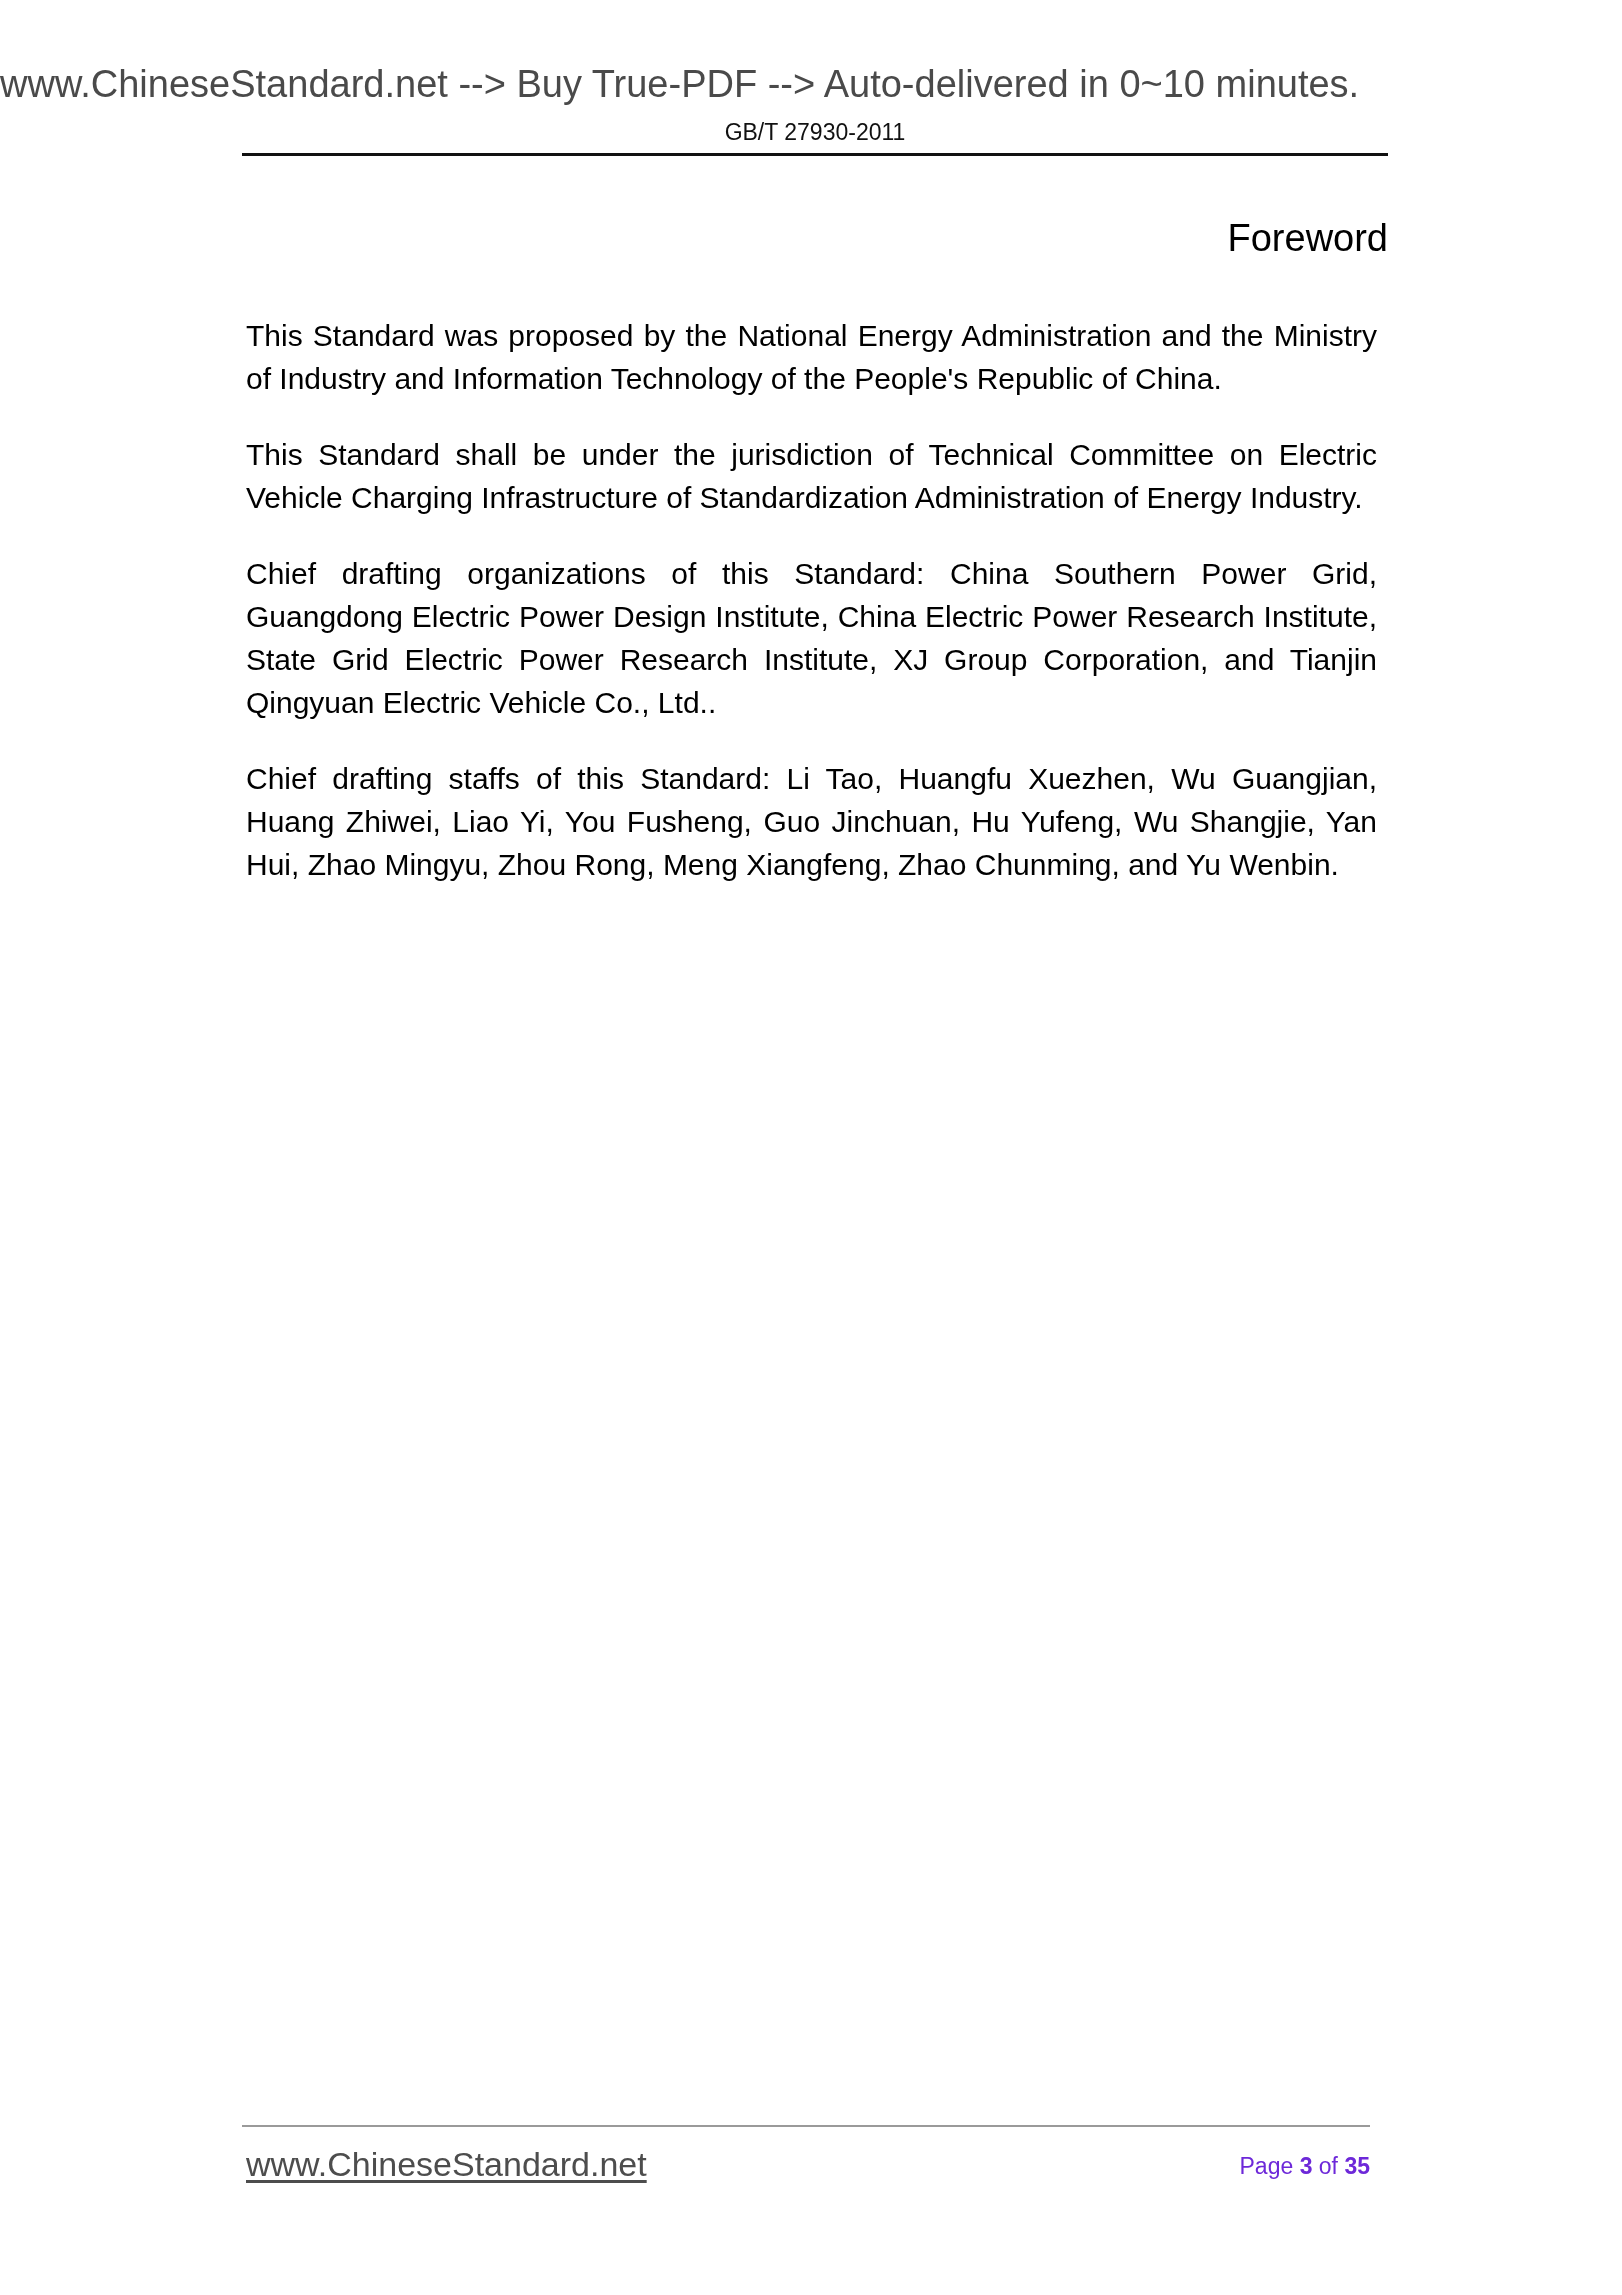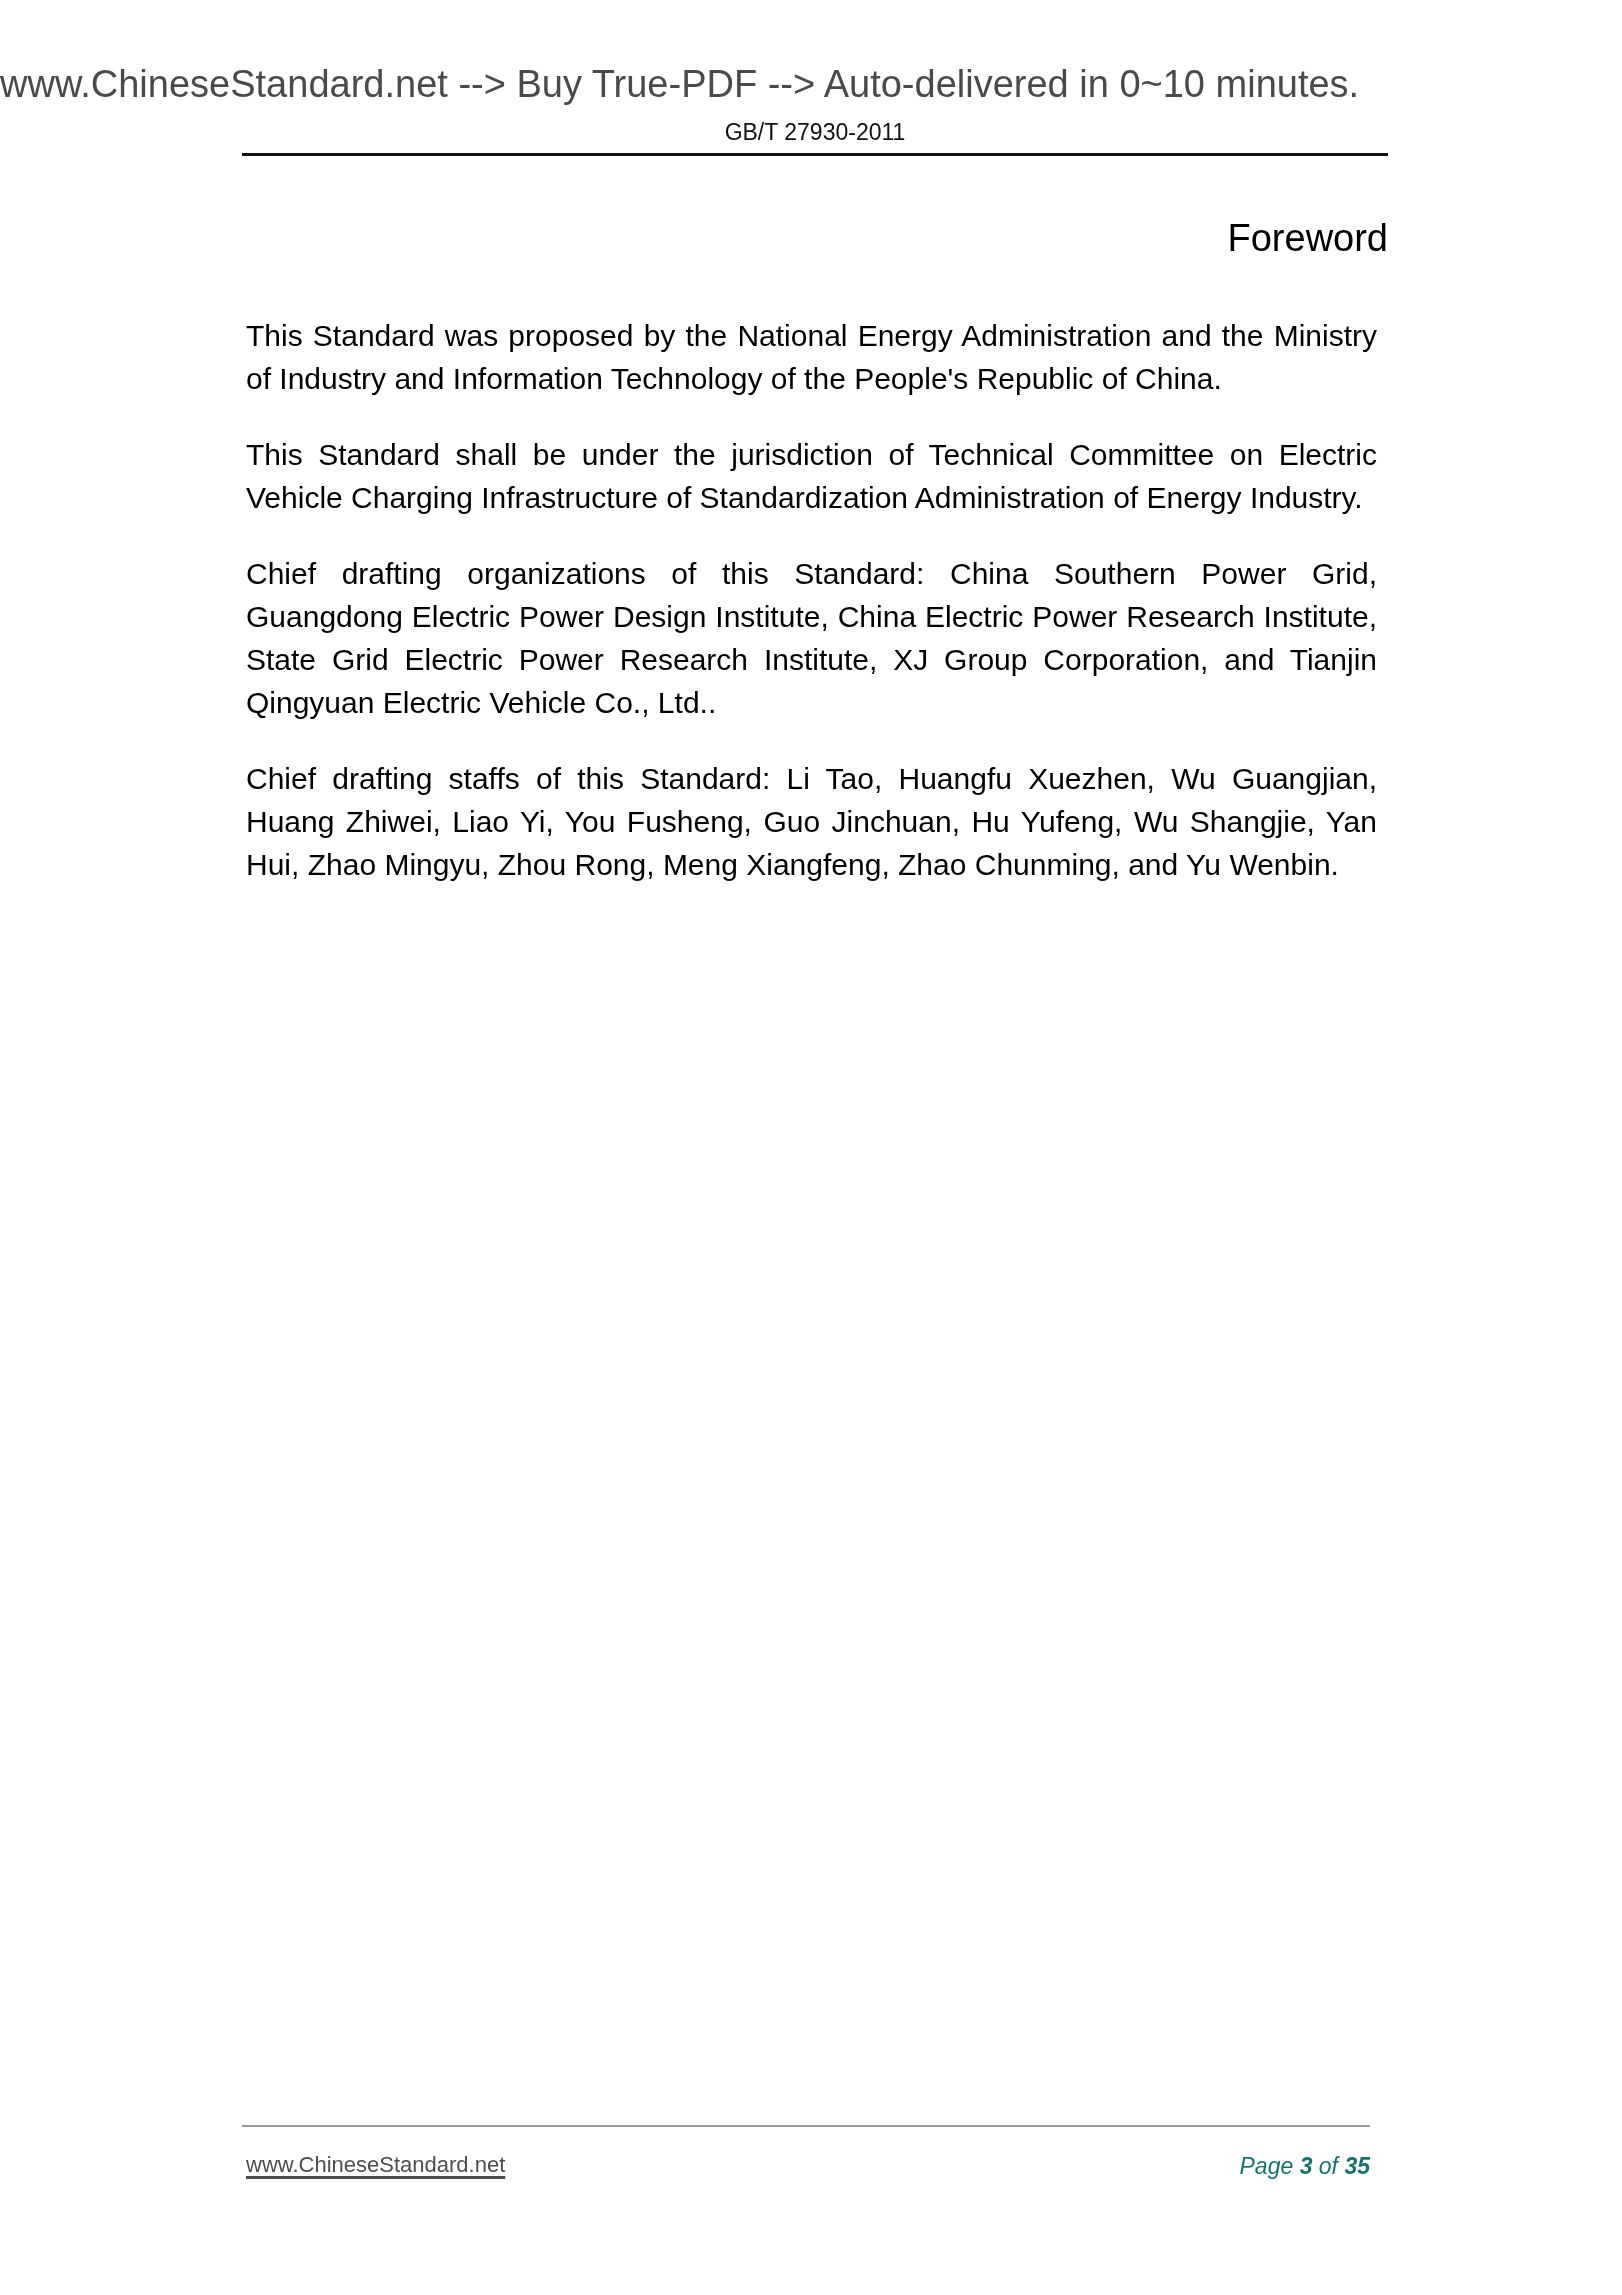--- a/index.html
+++ b/index.html
@@ -64,37 +64,36 @@
       position: absolute;
       left: 242px; width: 1128px;
       top: 2125px;
       height: 1.7px;
       background: #9a9a9a;
     }
     .footer-link {
       position: absolute;
       left: 246px;
       top: 2146px;
-      font-size: 22px;
+      font-size: 34px;
       line-height: 37px;
       color: #4d4d4d;
       text-decoration: underline;
       text-decoration-thickness: 2.5px;
       text-underline-offset: 4.2px;
       white-space: nowrap;
     }
     .page-num {
       position: absolute;
       right: 253px;
       top: 2151px;
       font-size: 23px;
       line-height: 30px;
-      color: #0f766e;
+      color: #6d28d9;
       white-space: nowrap;
-      font-style: italic;
     }
     .page-num b { font-weight: bold; }
   </style>
 </head>
 <body>
 
 <div class="banner">www.ChineseStandard.net --&gt; Buy True-PDF --&gt; Auto-delivered in 0~10 minutes.</div>
 <div class="doc-code">GB/T 27930-2011</div>
 <div class="header-rule"></div>
 

